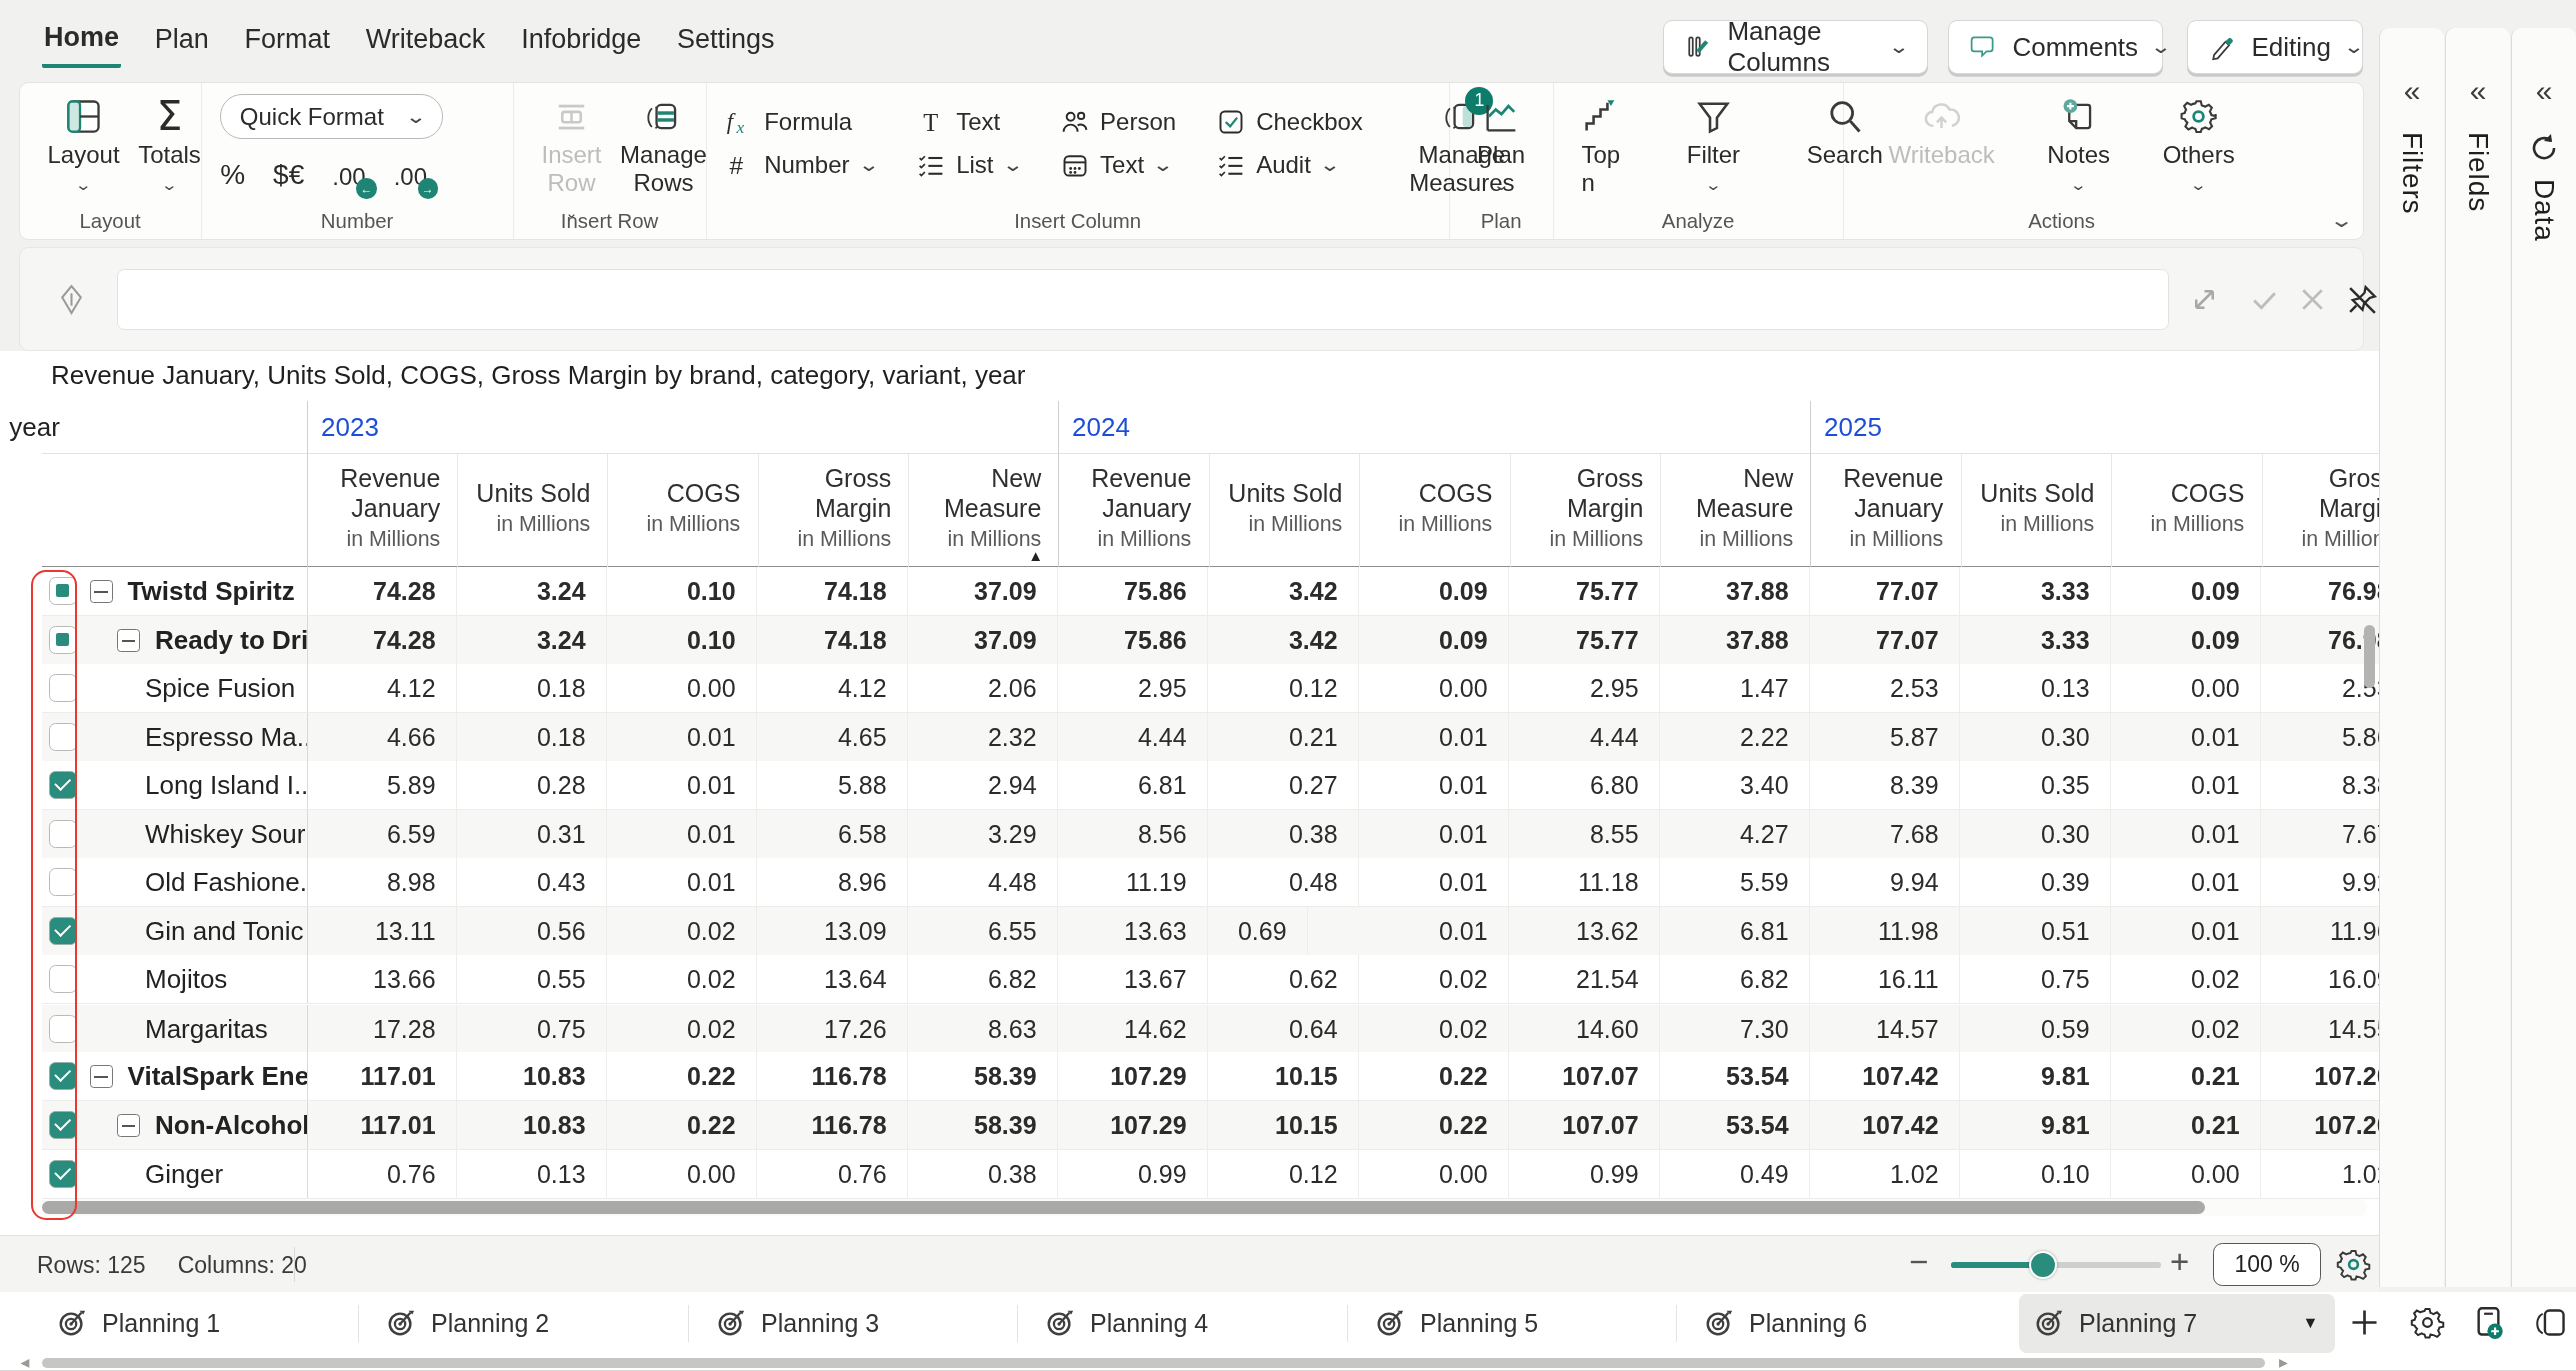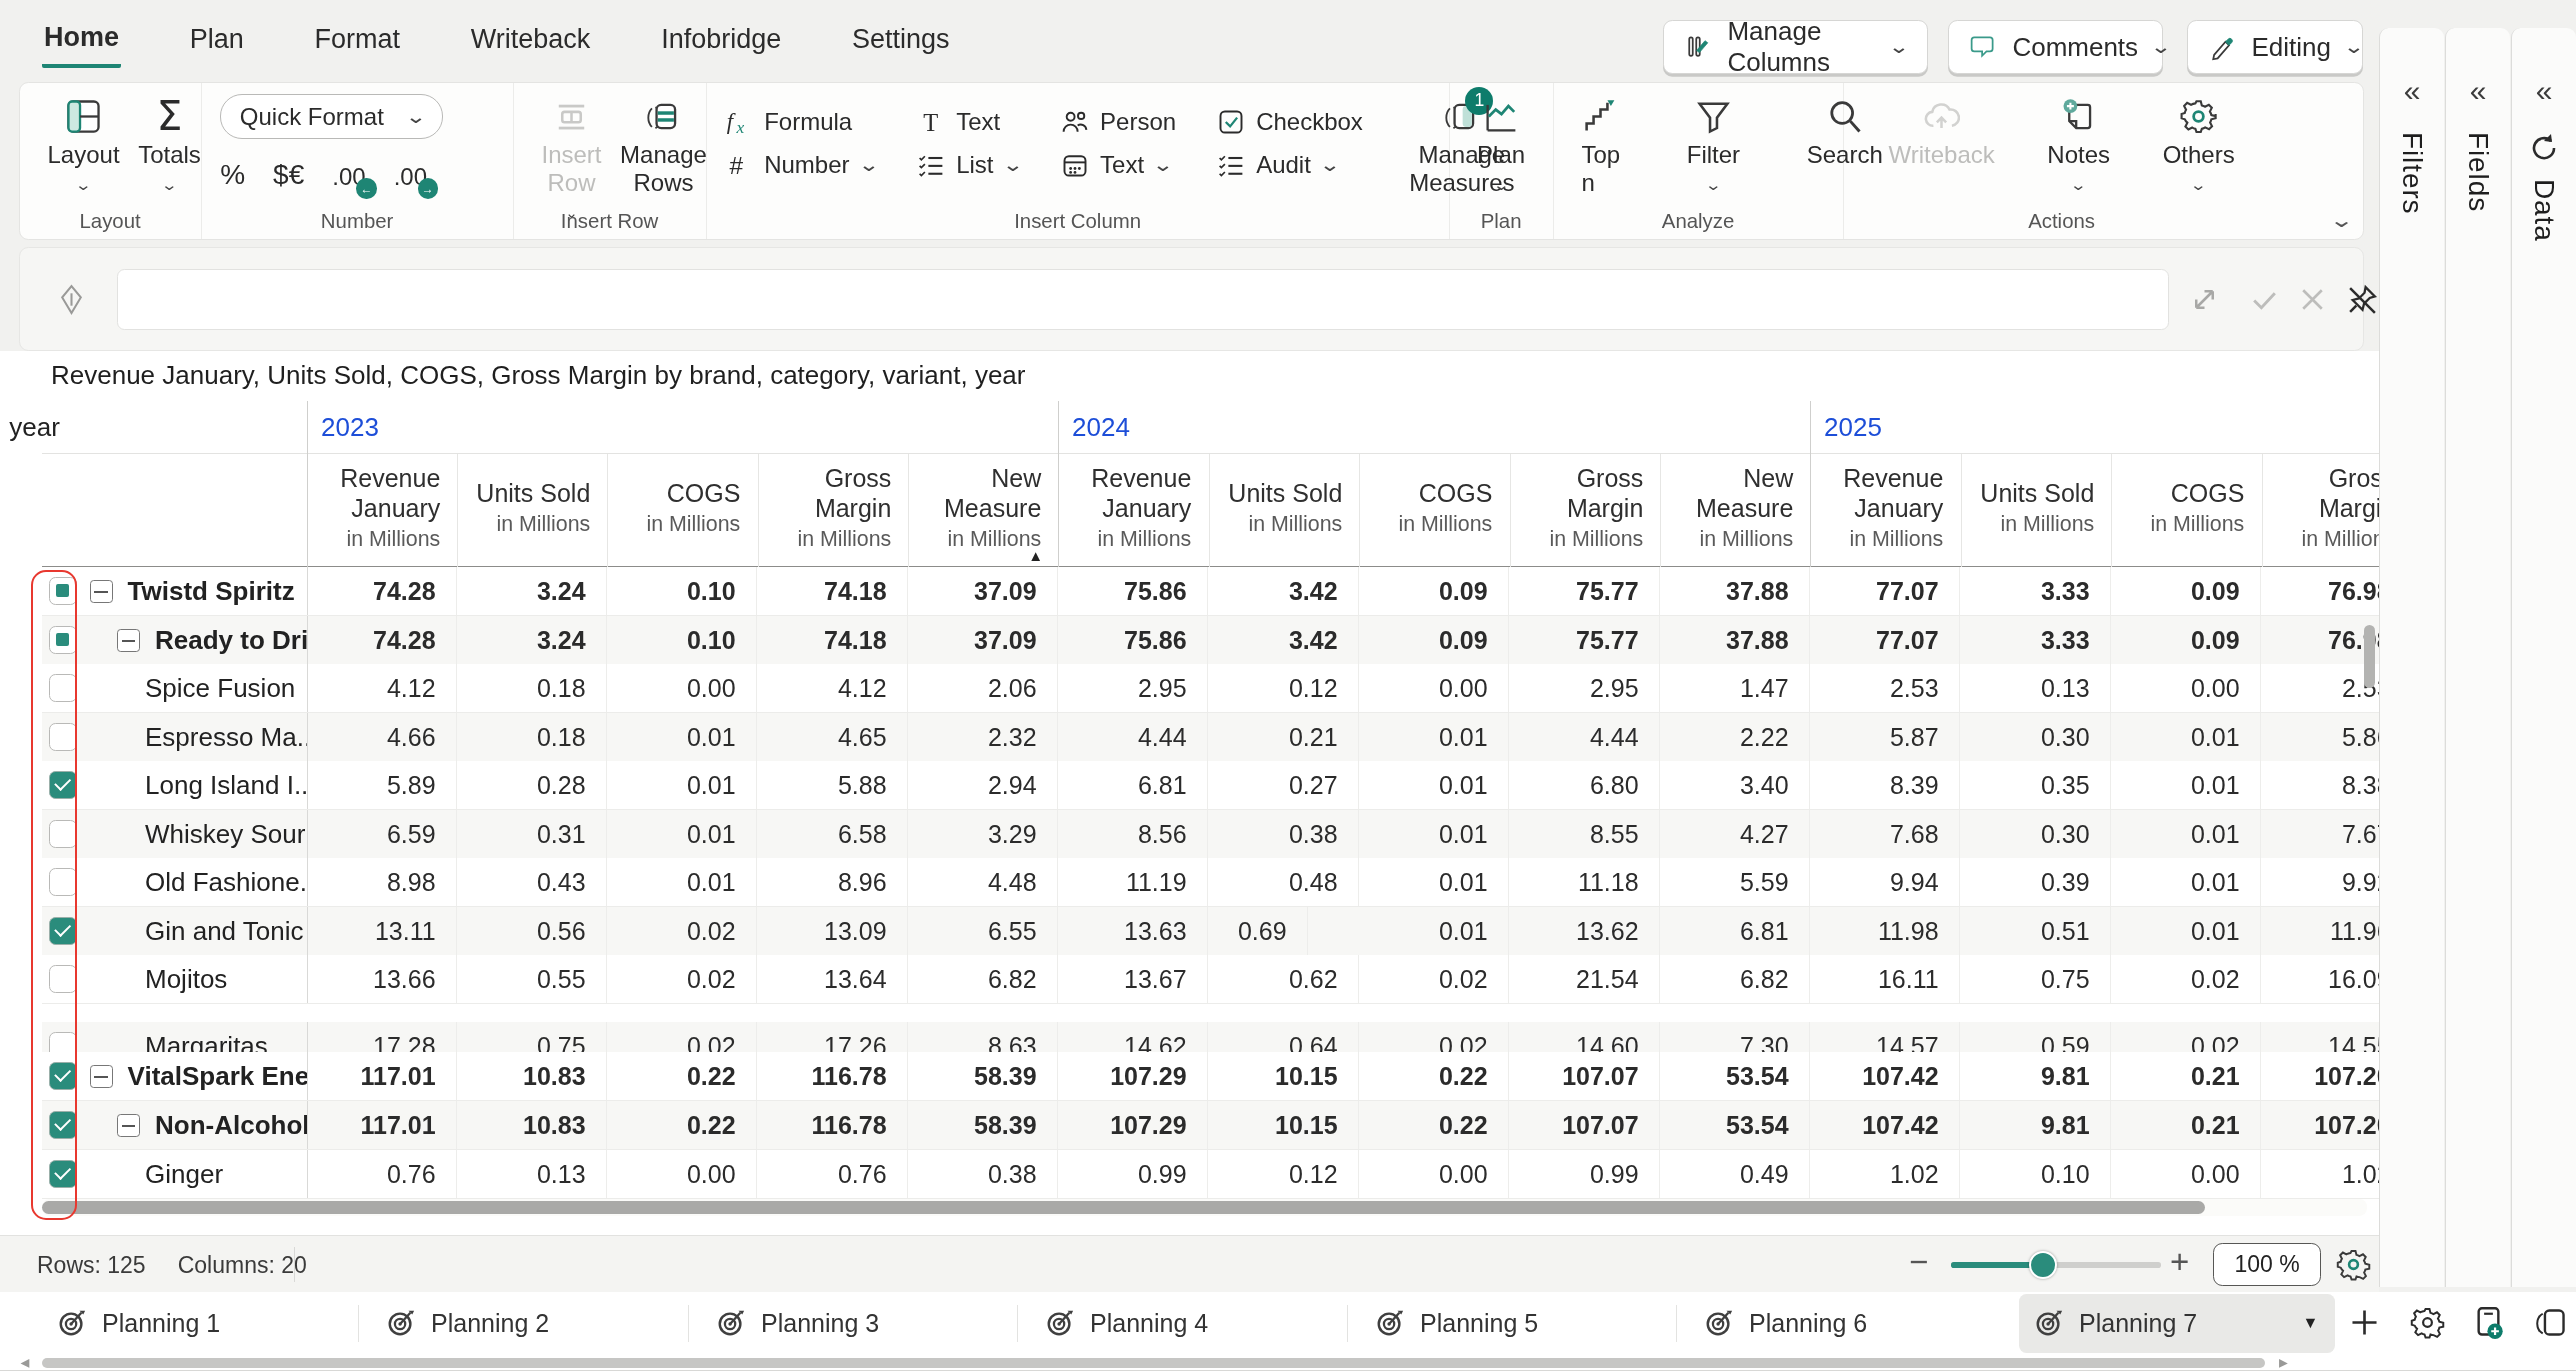--- a/index.html
+++ b/index.html
@@ -1,20 +1,20 @@
 <!DOCTYPE html>
 <html style="font-size:15px"><head>
 <meta charset="utf-8">
 <style>
   * { margin:0; padding:0; box-sizing:border-box; }
   html,body { width:2576px; height:1371px; overflow:hidden; }
   body { background:#f1f1ef; font-family:"Liberation Sans", sans-serif; color:#222; position:relative; }
 
   
-  #menu-bar { position:absolute; left:42px; top:0; height:80px; display:flex; align-items:center; gap:67px;text-align:right; }
+  #menu-bar { position:absolute; left:42px; top:0; height:80px; display:flex; align-items:center; gap:32px;text-align:right; }
   .menu-item { font-size:27px; color:#2b2b2b; padding:9.3px 1.9px 11px; cursor:pointer; }
   .menu-item.active { font-weight:700; border-bottom:4.6px solid #1E8574; border-radius:1.9px; }
 
   
   .pill { position:absolute; top:20.4px; height:54px; background:#fff; border:0.9px solid #d6d6d4; border-radius:9.3px;
           box-shadow:0 2.8px 0 #c9c9c7; display:flex; align-items:center; gap:15px; padding:0 20.4px; font-size:26px; color:#2b2b2b; }
   .chev { font-size:18.6px; color:#444; transform:scaleX(1.4); }
 
   
   .vpanel { position:absolute; top:28px; height:1259px; width:65px; background:#fbfbfa; border-left:0.9px solid #dcdcda;
@@ -691,21 +691,21 @@
         <div class="vcell" style="left: 1016px; width: 150px;">13.67</div>
         <div class="vcell" style="left: 1167px; width: 150px;">0.62</div>
         <div class="vcell" style="left: 1317px; width: 150px;">0.02</div>
         <div class="vcell" style="left: 1468px; width: 150px;">21.54</div>
         <div class="vcell" style="left: 1618px; width: 150px;">6.82</div>
         <div class="vcell" style="left: 1768px; width: 150px;">16.11</div>
         <div class="vcell" style="left: 1919px; width: 150px;">0.75</div>
         <div class="vcell" style="left: 2069px; width: 150px;">0.02</div>
         <div class="vcell" style="left: 2220px; width: 150px;">16.09</div>
       </div>
-      <div class="trow stripe" style="top: 455px;">
+      <div class="trow stripe" style="top: 438px;">
         <div class="cell-cb">
           <div class="cb"></div>
         </div>
         <div class="cell-label" style="padding-left: 61px;">
           <span>Margaritas</span>
         </div>
         <div class="vcell first-col" style="left: 265px; width: 150px;">17.28</div>
         <div class="vcell" style="left: 415px; width: 150px;">0.75</div>
         <div class="vcell" style="left: 565px; width: 150px;">0.02</div>
         <div class="vcell" style="left: 716px; width: 150px;">17.26</div>

